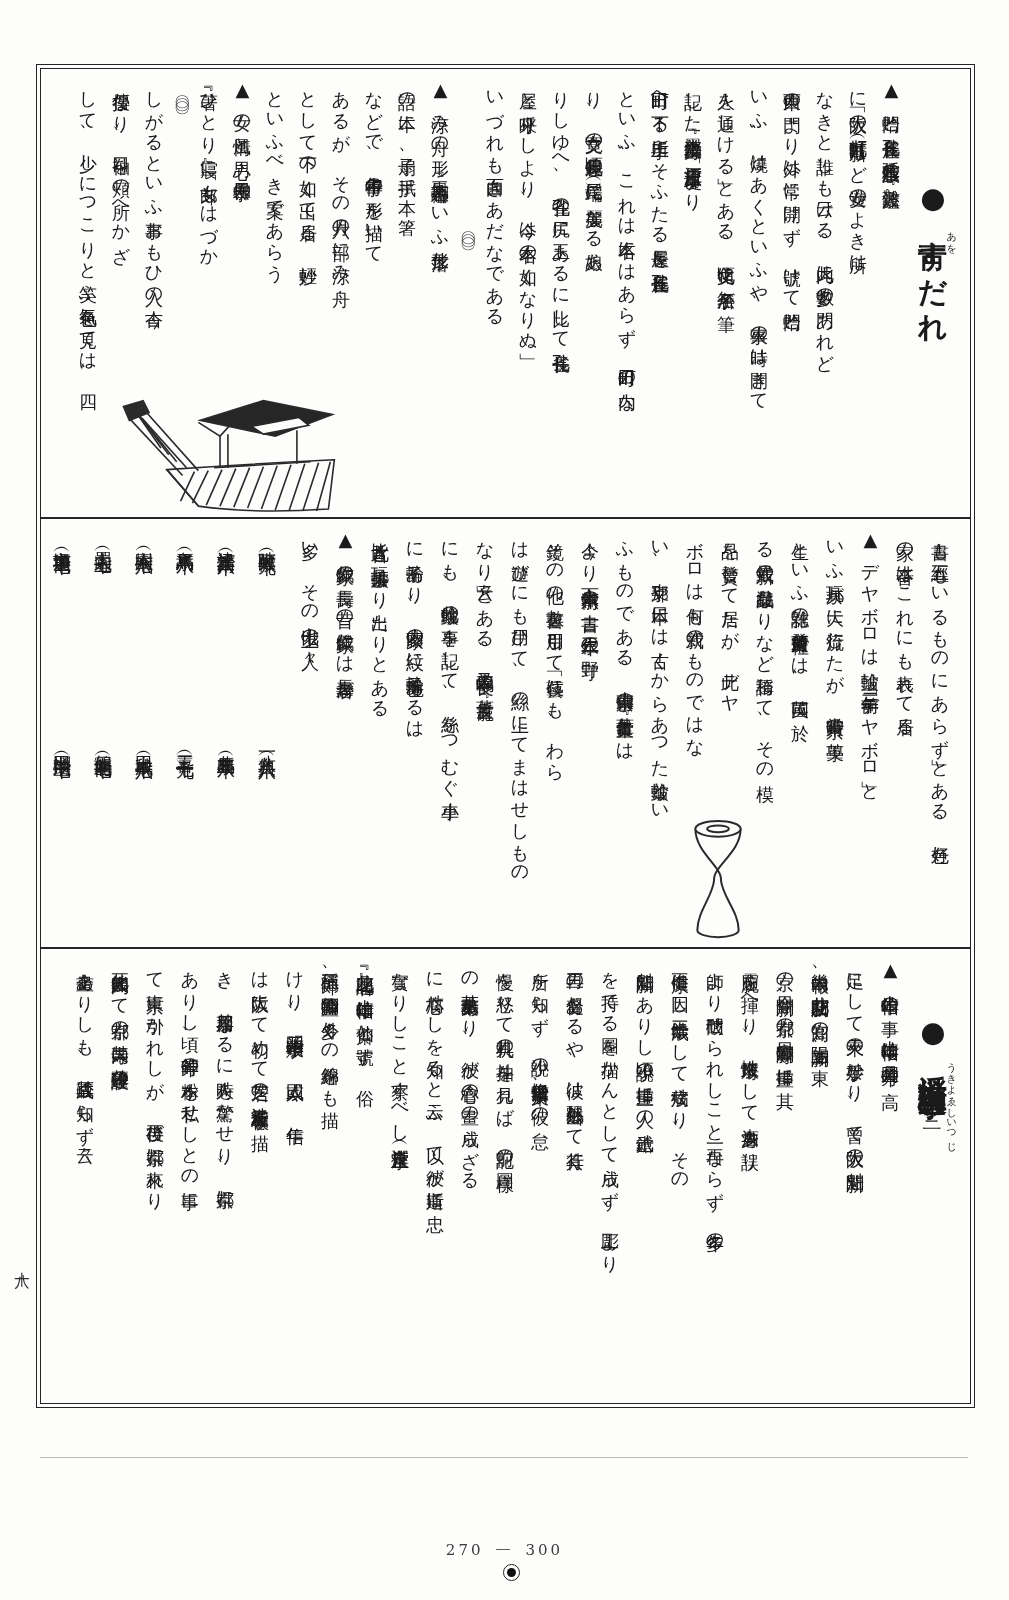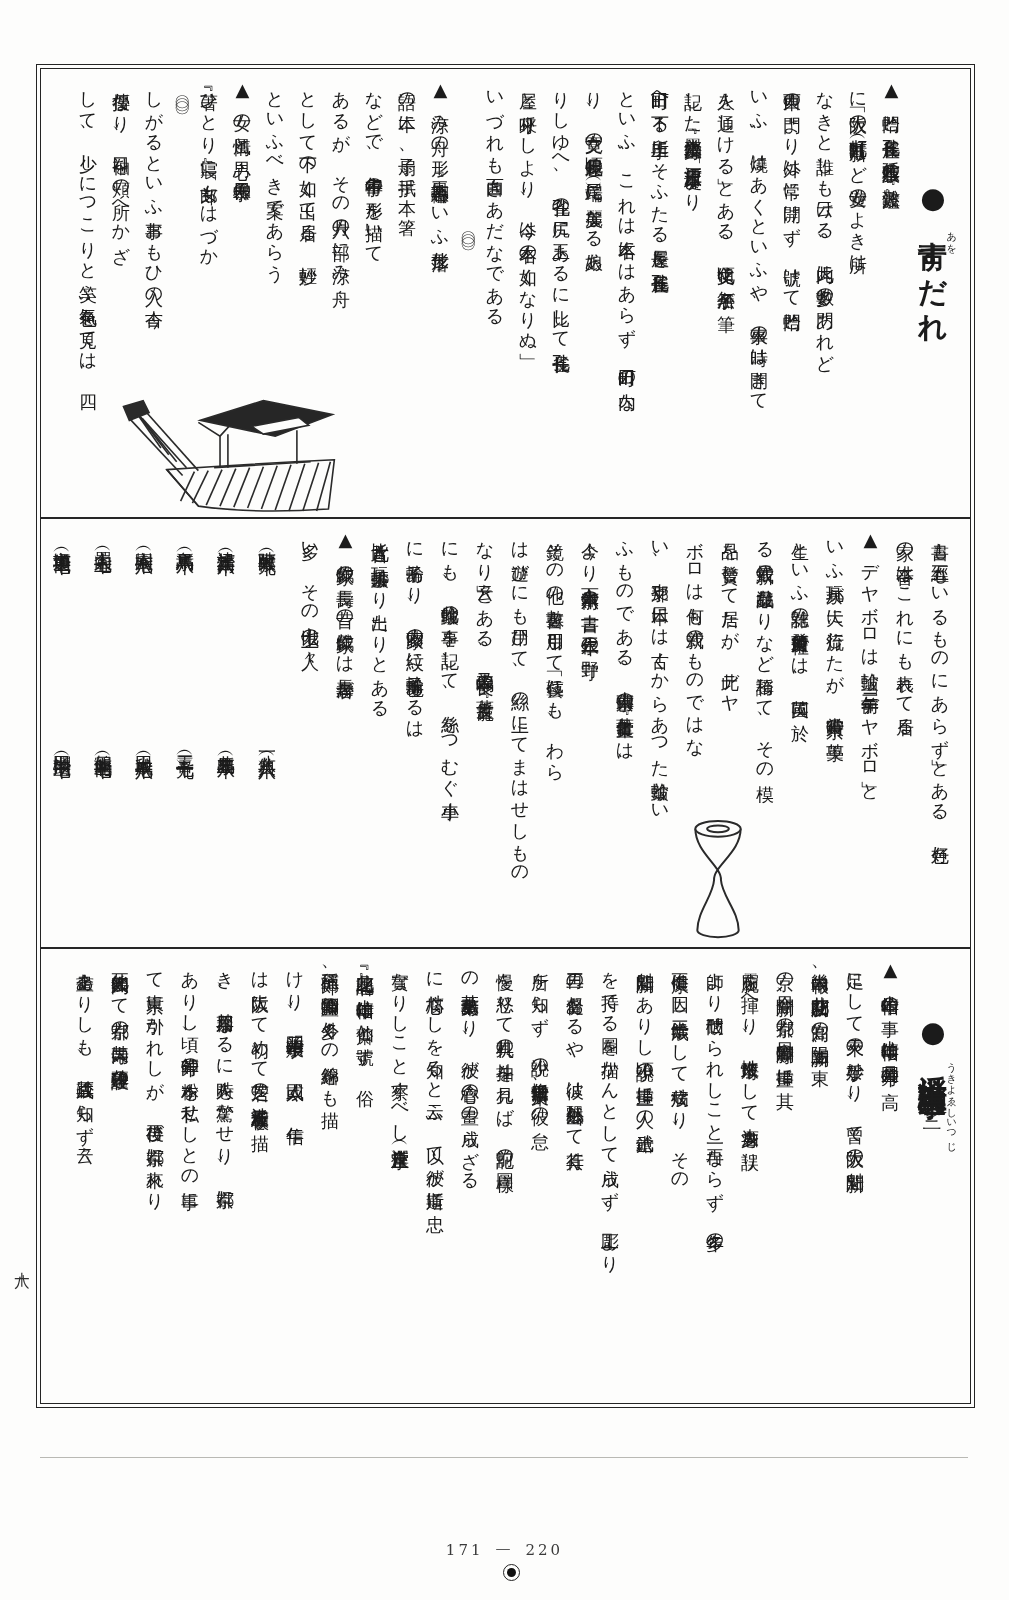--- a/index.html
+++ b/index.html
@@ -202,19 +202,19 @@
           </div>
       </section>
 
     </div>
   </div>
 
   <div class="margin-marker">十八</div>
   <div class="foot-rule"></div>
 
   <div class="page-numbers">
-    <span>171</span><span class="pnum-sep">—</span><span>220</span>
+    <span>270</span><span class="pnum-sep">—</span><span>300</span>
   </div>
 
   <div class="bullseye">
     <span class="bull-dot"></span>
   </div>
 </div>
 
 </body></html>

